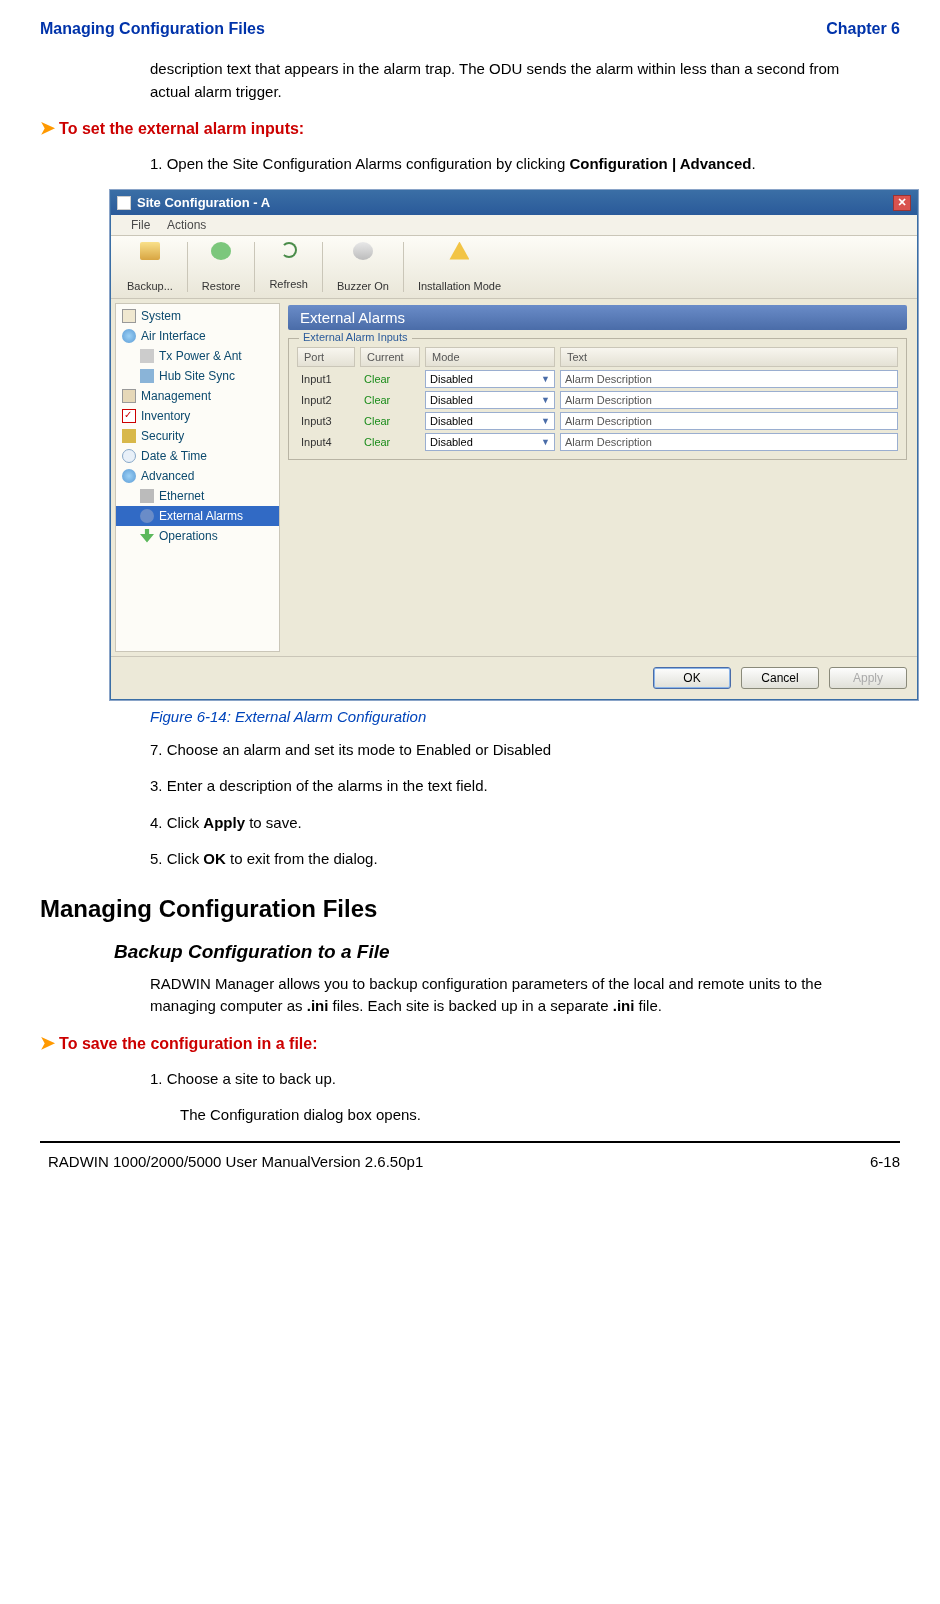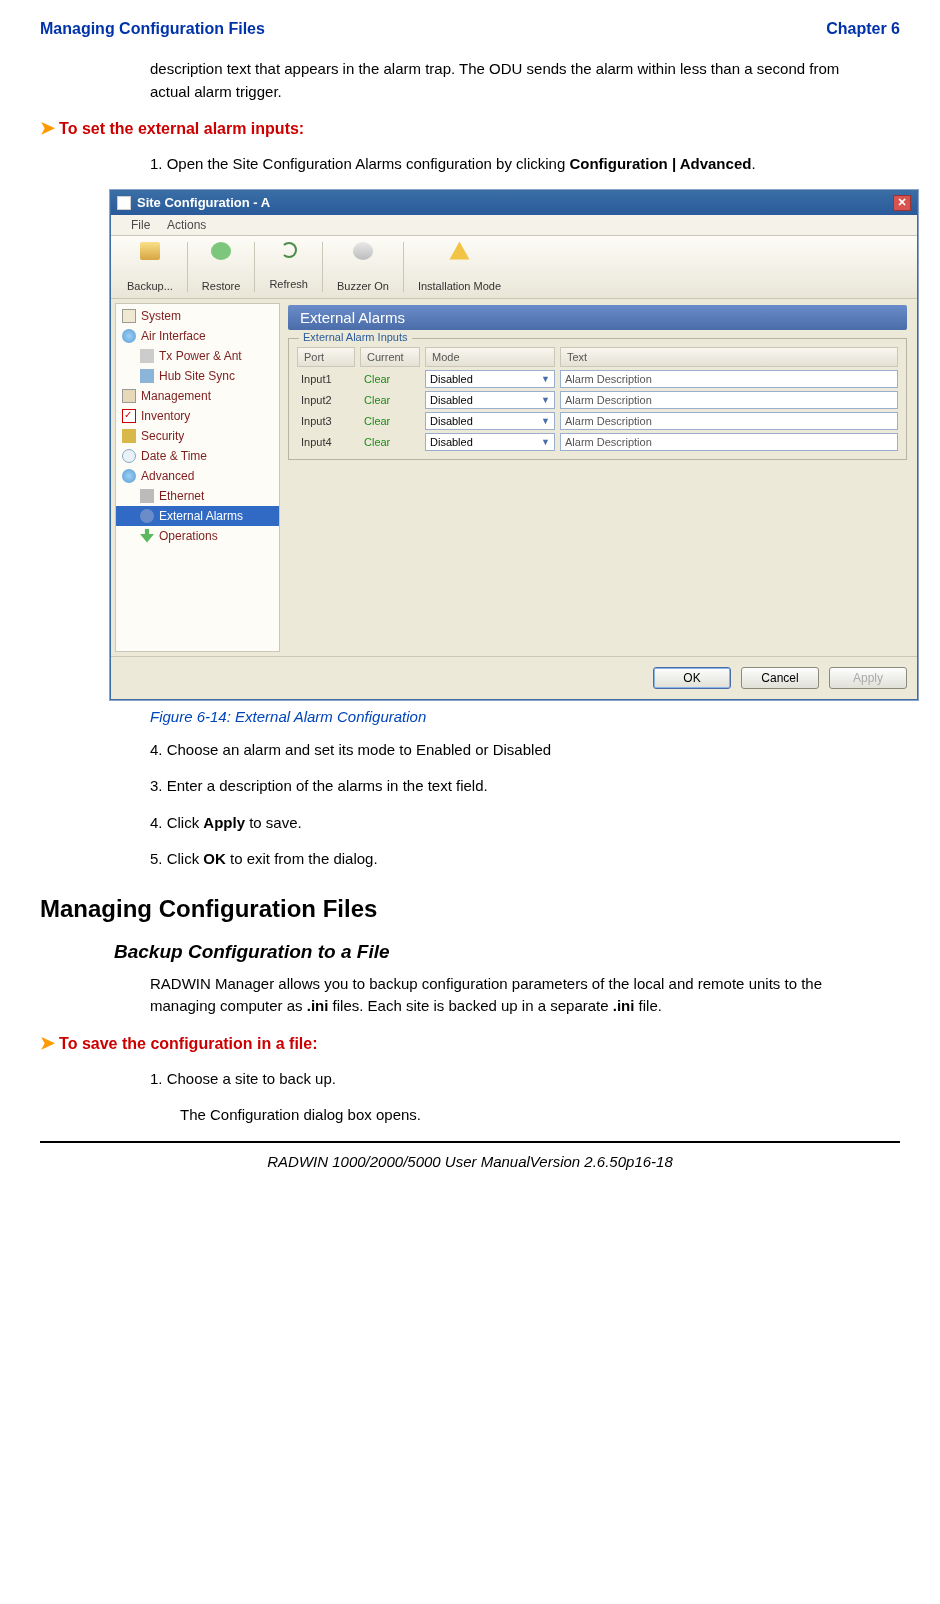--- a/index.html
+++ b/index.html
@@ -5,42 +5,42 @@
 * { box-sizing: border-box; margin: 0; padding: 0; }
 body { font-family: Verdana, Geneva, sans-serif; font-size: 15px; color: #000; background: #fff; width: 940px; margin: 0 auto; padding: 20px 40px; }
 .header { display: flex; justify-content: space-between; color: #0033aa; font-weight: bold; font-size: 16px; margin-bottom: 20px; }
 .content-block { margin-left: 110px; margin-right: 20px; margin-bottom: 14px; line-height: 1.5; }
 .proc-heading { display: flex; align-items: baseline; gap: 4px; color: #c00; font-weight: bold; margin: 10px 0 14px 0; font-size: 16px; }
 .proc-heading .chev { color: #f90; font-size: 18px; }
 .h2 { font-family: Arial, sans-serif; font-size: 24px; font-weight: bold; margin: 24px 0 18px 0; }
 .h3 { font-family: Arial, sans-serif; font-size: 19px; font-weight: bold; font-style: italic; margin-left: 74px; margin-bottom: 10px; }
 .figcap { color: #0044bb; font-style: italic; margin-left: 110px; margin-bottom: 14px; font-size: 15px; }
 .hr { border-top: 2px solid #000; margin: 10px 0; }
-.footer { display: flex; justify-content: center; font-style: italic; font-size: 15px; }
+.footer { display: flex; justify-content: space-between; font-size: 15px; margin-left: 8px; }
 
 
 .win { width: 808px; margin: 8px 0 8px 70px; border: 1px solid #3a6ea5; background: #ece9d8; font-family: Tahoma, sans-serif; font-size: 12px; box-shadow: 0 0 0 1px #8aa4c8; }
 .titlebar { background: linear-gradient(#3a6ea5,#2a5a9a); color: #fff; padding: 4px 6px; display: flex; align-items: center; justify-content: space-between; }
 .titlebar .ttl { display: flex; align-items: center; gap: 6px; font-weight: bold; font-size: 13px; }
 .titlebar .ico-doc { width: 14px; height: 14px; background: #fff; border: 1px solid #ccc; }
 .closebtn { width: 18px; height: 16px; background: #d9534f; color: #fff; display: flex; align-items: center; justify-content: center; font-weight: bold; border: 1px solid #933; font-size: 11px; }
 .menubar { background: #f4f2e9; padding: 3px 20px; border-bottom: 1px solid #cac6b8; }
 .menubar span { margin-right: 14px; color: #4a4a4a; }
 .toolbar { background: linear-gradient(#fdfcf7,#e9e6d8); padding: 4px 6px; border-bottom: 1px solid #cac6b8; display: flex; }
 .tb-btn { display: flex; flex-direction: column; align-items: center; padding: 2px 10px; gap: 20px; color: #333; font-size: 11px; }
 .tb-sep { width: 1px; background: #cac6b8; margin: 2px 4px; }
 .tb-ico { width: 20px; height: 18px; }
 .ico-backup { background: linear-gradient(#f9e08a,#d8a542); border-radius: 2px; }
 .ico-restore { background: #7cc77c; border-radius: 50%; position: relative; }
 .ico-refresh { border: 2px solid #4a8c4a; border-left-color: transparent; border-radius: 50%; width: 16px; height: 16px; }
 .ico-buzzer { background: linear-gradient(#e8e8e8,#bcbcbc); border-radius: 50%; }
 .ico-install { background: #f2c445; clip-path: polygon(50% 0,100% 100%,0 100%); }
 .main-area { display: flex; background: #ece9d8; }
 .sidebar { width: 165px; background: #fdfcf7; border: 1px solid #cac6b8; margin: 4px; padding: 2px 0; }
-.sb-item { display: flex; align-items: center; gap: 5px; padding: 3px 6px; font-size: 12px; color: #7f1d1d; }
+.sb-item { display: flex; align-items: center; gap: 5px; padding: 3px 6px; font-size: 12px; color: #0c4a6e; }
 .sb-item.indent { padding-left: 24px; }
 .sb-item.sel { background: #316ac5; color: #fff; }
 .sb-ico { width: 14px; height: 14px; flex-shrink: 0; }
 .ico-sys { background: #f0e8d0; border: 1px solid #999; }
 .ico-air { background: radial-gradient(#9bd0f5,#5b9bd5); border-radius: 50%; }
 .ico-tx { background: #ccc; }
 .ico-hub { background: #8ab4d8; }
 .ico-mgmt { background: #e6d8b8; border: 1px solid #999; }
 .ico-inv { background: #fff; border: 1px solid #c00; position: relative; }
 .ico-inv::after { content: '✓'; color: #c00; font-size: 10px; position: absolute; left: 1px; top: -1px; }
@@ -218,21 +218,21 @@
   </div>
   <div class="dlgbtns">
     <div class="dlgbtn primary">OK</div>
     <div class="dlgbtn">Cancel</div>
     <div class="dlgbtn disabled">Apply</div>
   </div>
 </div>
 
 <p class="figcap">Figure 6-14: External Alarm Configuration</p>
 
-<p class="content-block">4. Choose an alarm and set its mode to Enabled or Disabled</p>
+<p class="content-block">7. Choose an alarm and set its mode to Enabled or Disabled</p>
 <p class="content-block">3. Enter a description of the alarms in the text field.</p>
 <p class="content-block"><span>4. Click </span><b>Apply</b><span> to save.</span></p>
 <p class="content-block"><span>5. Click </span><b>OK</b><span> to exit from the dialog.</span></p>
 
 <h2 class="h2">Managing Configuration Files</h2>
 <h3 class="h3">Backup Configuration to a File</h3>
 <p class="content-block">
   <span>RADWIN Manager allows you to backup configuration parameters of the local and remote units to the managing computer as </span><b>.ini</b><span> files. Each site is backed up in a separate </span><b>.ini</b><span> file.</span>
 </p>
 

